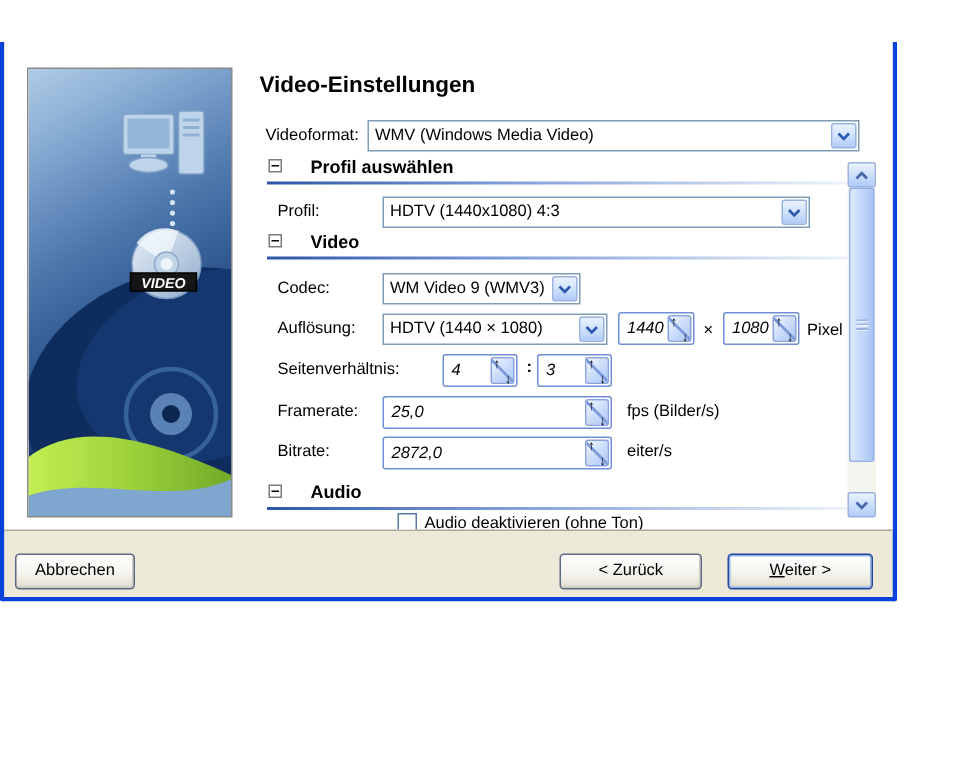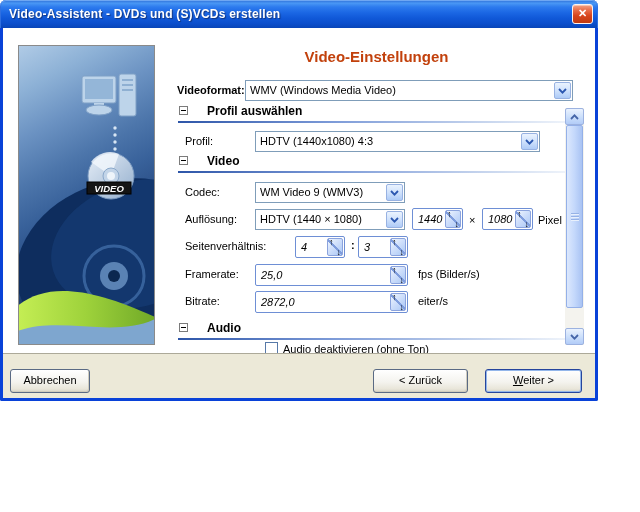--- a/index.html
+++ b/index.html
@@ -36,22 +36,22 @@
   
   .content {
     position:absolute; left:0; top:0; width:592px; height:326px;
     background:#fff; overflow:hidden; border-bottom:1px solid #aca999;
   }
   .artwork {
     position:absolute; left:15px; top:17px; width:137px; height:300px;
     border:1px solid #8a8a8a; overflow:hidden;
   }
   .page-title {
-    position:absolute; left:170px; top:20px; width:407px; text-align:center;
-    font-size:15px; font-weight:bold; color:#c2410c;
+    position:absolute; left:170px; top:20px; width:407px; text-align:left;
+    font-size:15px; font-weight:bold; color:#000000;
   }
   .lbl { position:absolute; font-size:11px; color:#000; white-space:nowrap; }
   
   .combo { position:absolute; height:21px; background:#fff; border:1px solid #7f9db9; }
   .combo-value { position:absolute; left:4px; top:3px; font-size:11px; white-space:nowrap; }
   .combo-btn {
     position:absolute; right:1px; top:1px; bottom:1px; width:17px;
     border:1px solid #98b2e2; border-radius:2px;
     background:linear-gradient(180deg,#eaf3fe 0%,#d0e2fc 50%,#aecbf7 100%);
     display:flex; align-items:center; justify-content:center;
@@ -107,26 +107,20 @@
     box-shadow:inset 0 0 0 1px #93b6ea, inset -1px -1px 0 #c4cfe4;
   }
   .accel { text-decoration:underline; }
 </style>
 </head>
 <body>
 
 <div class="canvas">
   <div class="dialog">
 
-    <div class="titlebar">
-      <span class="window-title">Video-Assistent - DVDs und (S)VCDs erstellen</span>
-      <div class="close-btn">
-        <span>✕</span>
-      </div>
-    </div>
 
     <div class="dialog-body">
 
       <div class="content">
 
         <div class="artwork">
           <svg width="135" height="298" viewBox="0 0 135 298">
             <defs>
               <linearGradient id="bgGrad" x1="0" y1="0" x2="0.25" y2="1">
                 <stop offset="0" stop-color="#b0cbe6"></stop>
@@ -179,21 +173,21 @@
               <circle cx="92" cy="130" r="8" fill="#c2d4e8" stroke="#8aa8ca"></circle>
               <circle cx="92" cy="130" r="4" fill="#eef4fa"></circle>
             </g>
             <rect x="68" y="136" width="44" height="12" fill="#151515" stroke="#000000"></rect>
             <text x="90" y="146" text-anchor="middle" font-size="9.5" font-style="italic" font-weight="bold" fill="#ffffff" font-family="Liberation Sans, sans-serif">VIDEO</text>
           </svg>
         </div>
 
         <div class="page-title">Video-Einstellungen</div>
 
-        <span class="lbl" style="left:174px;top:56px;font-weight:bold;">Videoformat:</span>
+        <span class="lbl" style="left:174px;top:56px;">Videoformat:</span>
         <div class="combo" style="left:242px;top:52px;width:328px;">
           <span class="combo-value">WMV (Windows Media Video)</span>
           <span class="combo-btn">
             <svg width="9" height="6" viewBox="0 0 9 6">
                 <path d="M1 1 L4.5 4.6 L8 1" stroke="#2b57b0" stroke-width="1.8" fill="none"></path>
               </svg>
           </span>
         </div>
 
         <span class="minus-box" style="left:176px;top:78px;"></span>
@@ -208,21 +202,21 @@
                 <path d="M1 1 L4.5 4.6 L8 1" stroke="#2b57b0" stroke-width="1.8" fill="none"></path>
               </svg>
           </span>
         </div>
 
         <span class="minus-box" style="left:176px;top:128px;"></span>
         <span class="section-title" style="left:190px;top:126px;">Video</span>
         <div class="section-line" style="left:175px;top:143px;width:387px;"></div>
 
         <span class="lbl" style="left:182px;top:158px;">Codec:</span>
-        <div class="combo" style="left:252px;top:154px;width:150px;">
+        <div class="combo" style="left:252px;top:154px;width:132px;">
           <span class="combo-value">WM Video 9 (WMV3)</span>
           <span class="combo-btn">
             <svg width="9" height="6" viewBox="0 0 9 6">
                 <path d="M1 1 L4.5 4.6 L8 1" stroke="#2b57b0" stroke-width="1.8" fill="none"></path>
               </svg>
           </span>
         </div>
 
         <span class="lbl" style="left:182px;top:185px;">Auflösung:</span>
         <div class="combo" style="left:252px;top:181px;width:150px;">

